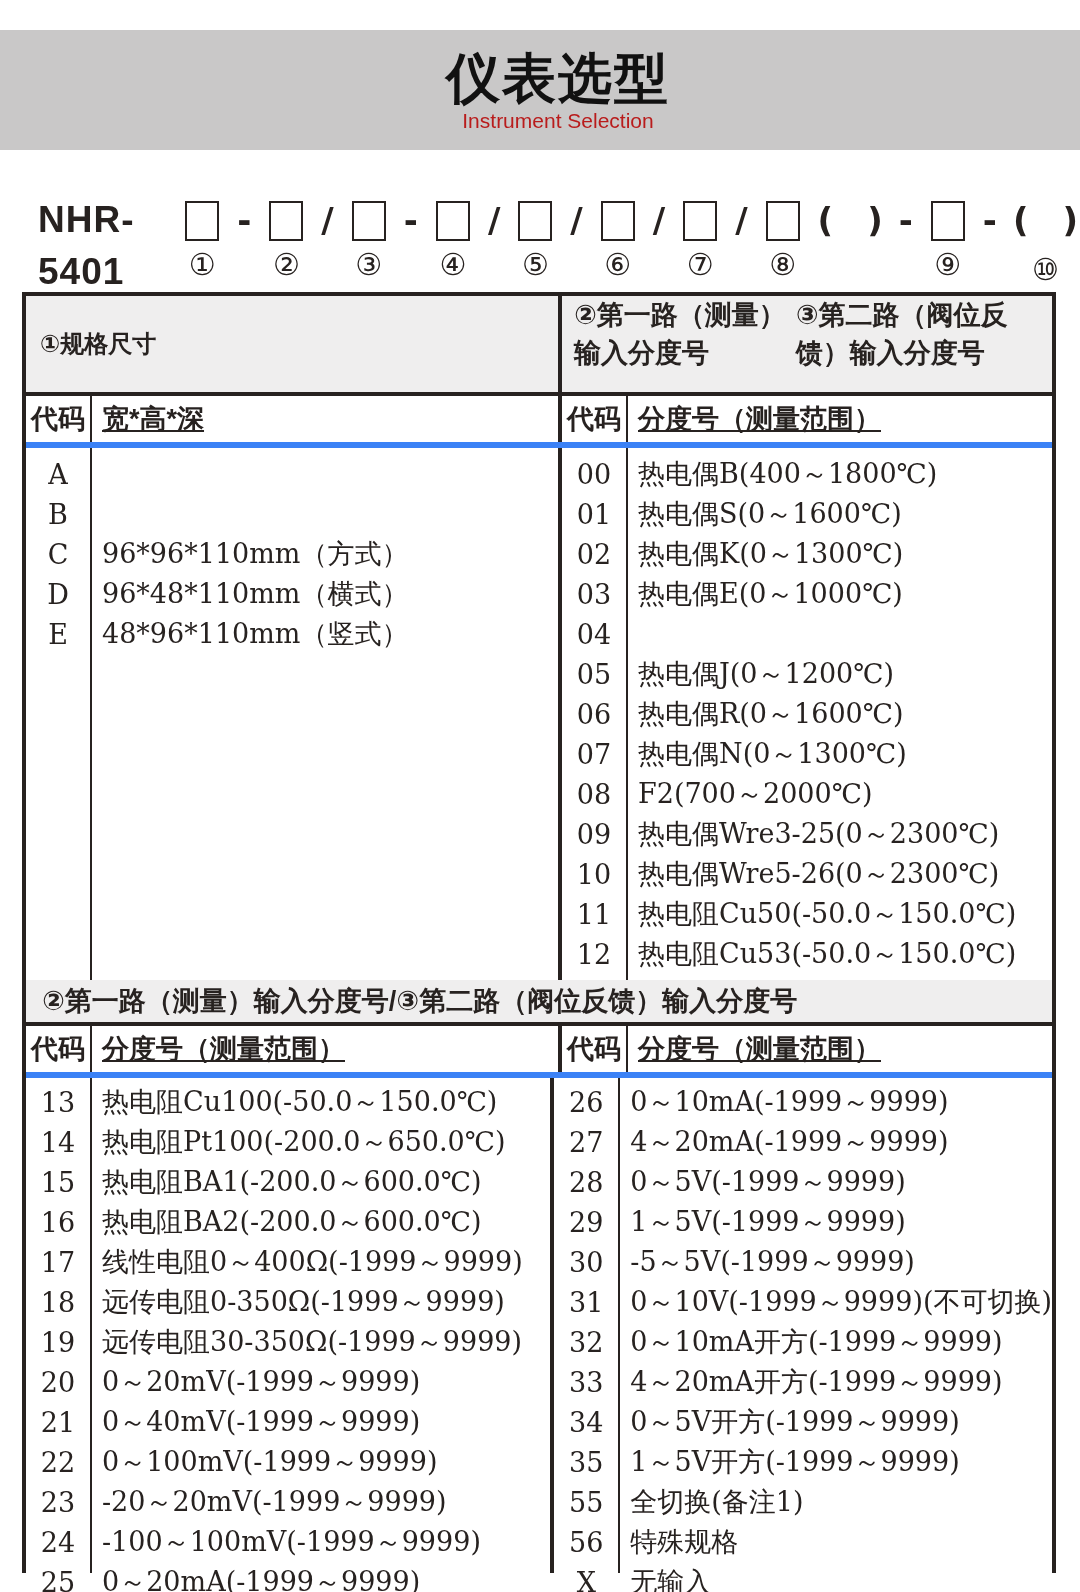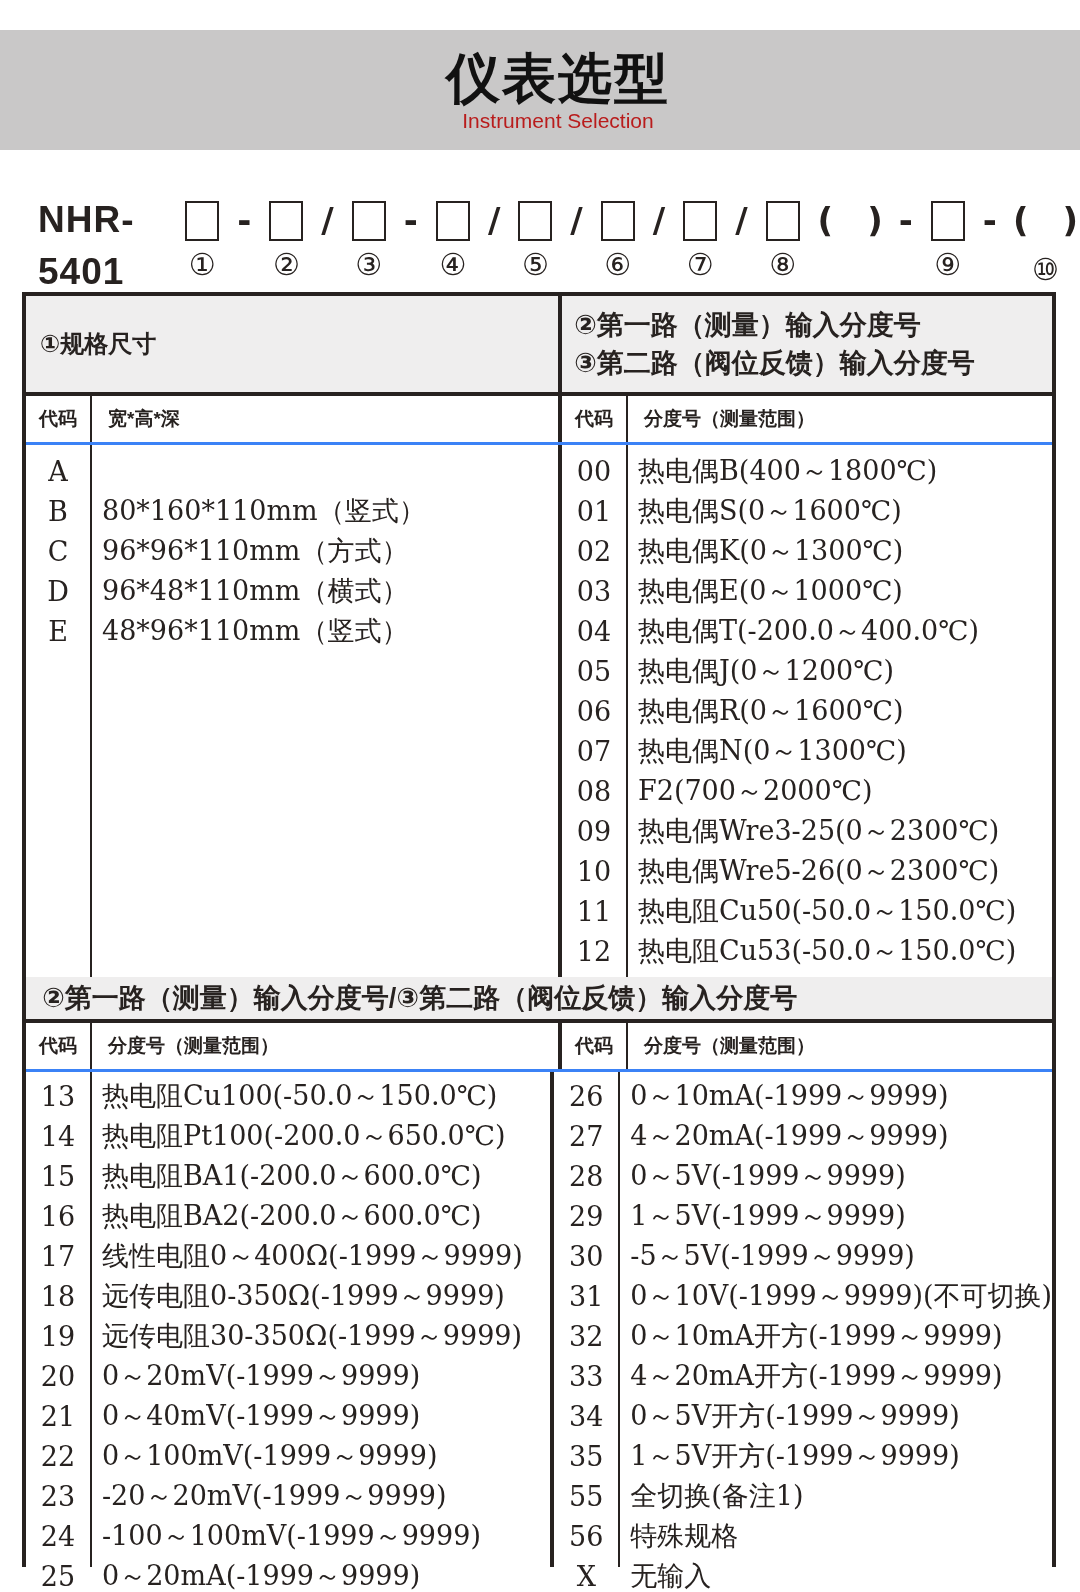--- a/index.html
+++ b/index.html
@@ -25,31 +25,31 @@
         font-size:34px;line-height:52px;padding:0 2px;display:block;}
   .cnum{font-family:"DejaVu Sans",sans-serif;font-size:30px;height:36px;line-height:36px;
         margin-top:6px;display:block;min-width:10px;}
 
   
   .big-table{margin:10px 24px 0 22px;border:4px solid #272220;border-bottom:none;}
 
   .header-row{display:flex;background:#efeeee;border-bottom:4px solid #272220;height:96px;}
   .hr-left{width:532px;display:flex;align-items:center;padding-left:14px;box-sizing:border-box;
            font-family:"Liberation Sans","DejaVu Sans",sans-serif;font-weight:bold;font-size:24px;}
-  .hr-right{flex:1;border-left:4px solid #272220;display:flex;flex-direction:column;
+  .hr-right{flex:1;border-left:4px solid #272220;display:flex;flex-direction:row;
             justify-content:center;padding-left:12px;
             font-family:"Liberation Sans","DejaVu Sans",sans-serif;font-weight:bold;
             font-size:27px;line-height:38px;}
 
-  .subheader{display:flex;border-bottom:3px solid #3b82f6;height:46px;
-             font-family:"Liberation Sans","DejaVu Sans",sans-serif;font-weight:bold;font-size:19px;}
+  .subheader{display:flex;border-bottom:6px solid #3b82f6;height:46px;
+             font-family:"Liberation Sans","DejaVu Sans",sans-serif;font-weight:bold;font-size:27px;}
   .subheader .half{display:flex;align-items:stretch;}
   .subheader .code{width:64px;display:flex;align-items:center;justify-content:center;
                    border-right:2px solid #272220;flex:none;}
-  .subheader .desc{display:flex;align-items:center;padding-left:16px;white-space:nowrap;}
+  .subheader .desc{display:flex;align-items:center;padding-left:10px;white-space:nowrap;text-decoration:underline;}
 
   .half-l{width:532px;box-sizing:border-box;}
   .half-r{flex:1;border-left:4px solid #272220;box-sizing:border-box;}
 
   .body{display:flex;}
   .body .half-l,.body .half-r{position:relative;}
   .vline{position:absolute;left:64px;top:0;bottom:0;width:2px;background:#272220;}
   .top-body{height:532px;}
   .top-body .half-l,.top-body .half-r{padding-top:6px;box-sizing:border-box;}
   .bottom-body{height:495px;}
@@ -182,21 +182,20 @@
       <div class="half-l">
         <div class="vline"></div>
         <div>
 
             <div class="row">
               <span class="code">A</span>
             </div>
 
             <div class="row">
               <span class="code">B</span>
-              <span class="desc">80*160*110mm（竖式）</span>
             </div>
 
             <div class="row">
               <span class="code">C</span>
               <span class="desc">96*96*110mm（方式）</span>
             </div>
 
             <div class="row">
               <span class="code">D</span>
               <span class="desc">96*48*110mm（横式）</span>
@@ -227,21 +226,20 @@
               <span class="desc">热电偶K(0～1300℃)</span>
             </div>
 
             <div class="row">
               <span class="code">03</span>
               <span class="desc">热电偶E(0～1000℃)</span>
             </div>
 
             <div class="row">
               <span class="code">04</span>
-              <span class="desc">热电偶T(-200.0～400.0℃)</span>
             </div>
 
             <div class="row">
               <span class="code">05</span>
               <span class="desc">热电偶J(0～1200℃)</span>
             </div>
 
             <div class="row">
               <span class="code">06</span>
               <span class="desc">热电偶R(0～1600℃)</span>

